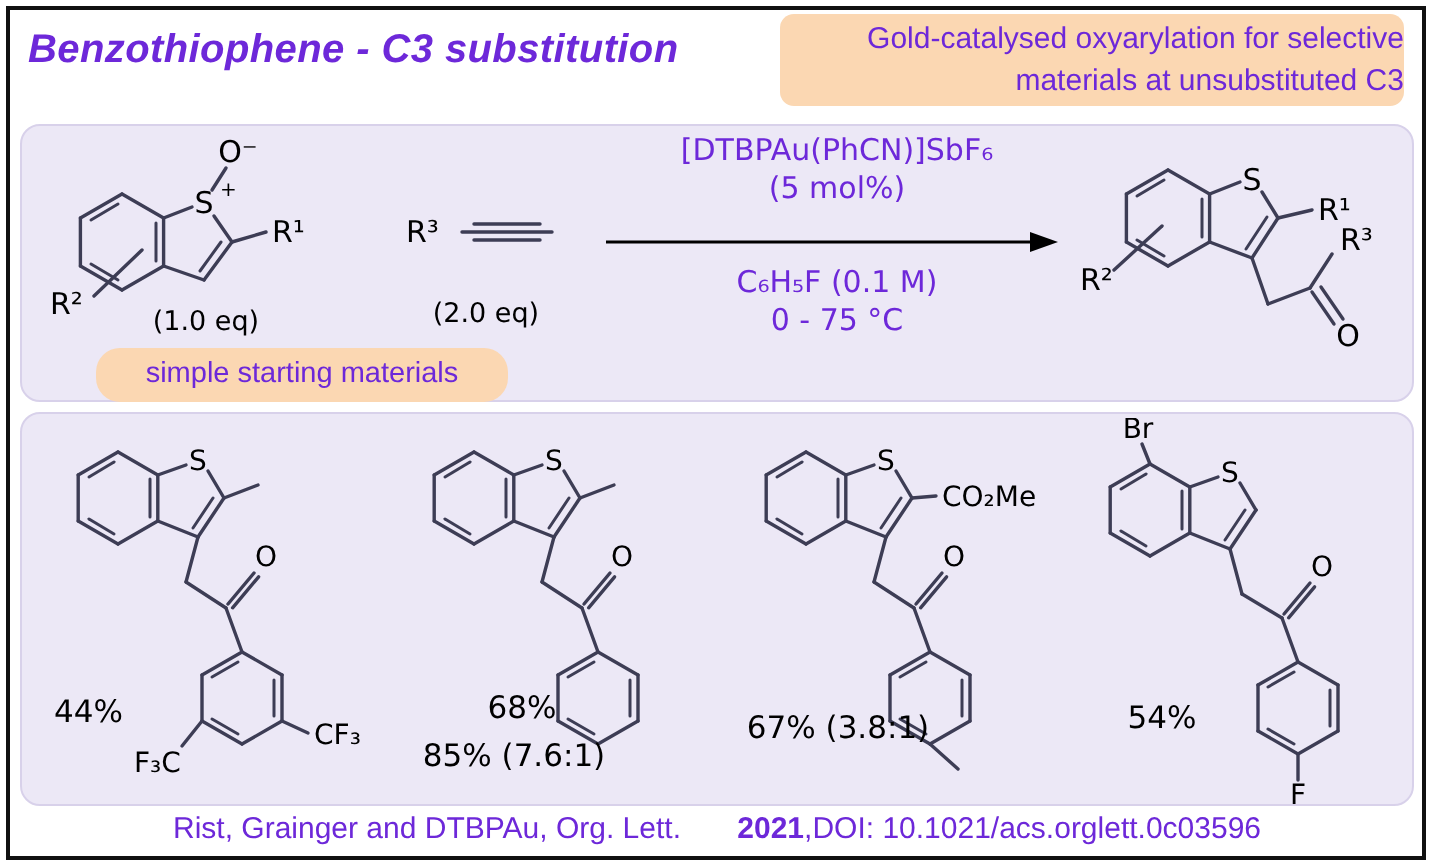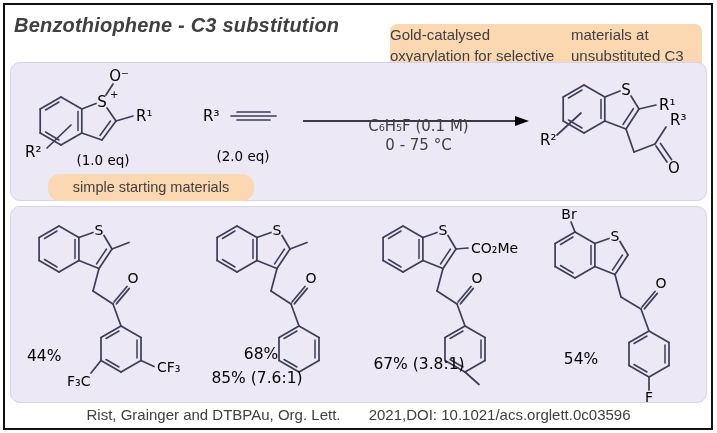--- a/index.html
+++ b/index.html
@@ -1,42 +1,42 @@
 <!DOCTYPE html>
 <html><head>
 <meta charset="utf-8">
 <style>
   html,body{margin:0;padding:0;background:#fff;}
   .page{position:relative;width:717px;height:433px;background:#fff;overflow:hidden;
-        font-family:"Liberation Sans",sans-serif;color:#404040;}
+        font-family:"Liberation Sans",sans-serif;color:#6d28d9;}
   .frame{position:absolute;left:3px;top:3px;right:4px;bottom:3px;border:2px solid #111;pointer-events:none;}
   .title{position:absolute;left:14px;top:14px;font-size:20px;font-weight:bold;font-style:italic;letter-spacing:.2px;}
-  .banner{position:absolute;left:390px;top:24px;width:312px;height:46px;background:#fbd7b2;border-radius:7px;
-          display:flex;flex-direction:row;justify-content:center;text-align:left;font-size:15px;line-height:21px;}
+  .banner{position:absolute;left:390px;top:7px;width:312px;height:46px;background:#fbd7b2;border-radius:7px;
+          display:flex;flex-direction:column;justify-content:center;text-align:right;font-size:15px;line-height:21px;}
   .panel{position:absolute;left:10px;width:697px;background:#ece8f6;border:1px solid #d8d1ea;border-radius:10px;box-sizing:border-box;}
   .panel-scheme{top:62px;height:139px;}
   .panel-examples{top:206px;height:197px;}
   .note{position:absolute;left:37px;top:111px;width:206px;height:27px;background:#fbd7b2;border-radius:12px;
         text-align:center;line-height:27px;font-size:14.5px;}
   .cond{position:absolute;left:295px;width:225px;text-align:center;font-size:15px;line-height:19px;
         font-family:"DejaVu Sans",sans-serif;}
   .cond-top{top:3px;}
-  .cond-bot{top:54px;}
+  .cond-bot{top:69px;}
   .arrow-svg{position:absolute;left:292px;top:50px;}
   .struct{position:absolute;}
   .struct line, .struct path{stroke:#3d3d55;stroke-width:1.7;fill:none;stroke-linecap:round;}
   .struct line.inner{stroke-width:1.5;}
   .struct text{fill:#000;font-family:"DejaVu Sans",sans-serif;font-size:14px;}
   .struct text.lbl{font-size:15px;}
   .struct text.small{font-size:10px;}
   .struct text.eq{font-size:13.5px;}
   .struct text.yield{font-size:15.5px;}
   .citation{position:absolute;left:0;top:406px;width:717px;text-align:center;font-size:15px;}
   .citation .it{}
-  .citation .b{font-weight:normal;margin-left:24px;}
+  .citation .b{font-weight:bold;margin-left:24px;}
 </style>
 </head>
 <body>
 
 <div class="page">
   <div class="frame"></div>
 
   <div class="title">Benzothiophene - C3 substitution</div>
 
   <div class="banner">
@@ -77,20 +77,24 @@
     <svg class="struct" style="left:190px;top:40px" width="100" height="64" viewBox="0 0 100 64">
       <g>
         <line x1="30" y1="13" x2="75" y2="13"></line>
         <line x1="36" y1="9" x2="69" y2="9"></line>
         <line x1="36" y1="17" x2="69" y2="17"></line>
       </g>
       <text class="lbl" x="2" y="18">R³</text>
       <text class="eq" x="42" y="58" text-anchor="middle">(2.0 eq)</text>
     </svg>
 
+    <div class="cond cond-top">
+      <div>[DTBPAu(PhCN)]SbF₆</div>
+      <div>(5 mol%)</div>
+    </div>
     <svg class="arrow-svg" width="228" height="16" viewBox="0 0 228 16">
       <line x1="0" y1="8" x2="213" y2="8" stroke="#000" stroke-width="1.6"></line>
       <polygon points="212,3 226,8 212,13" fill="#000"></polygon>
     </svg>
     <div class="cond cond-bot">
       <div>C₆H₅F (0.1 M)</div>
       <div>0 - 75 °C</div>
     </div>
 
     <svg class="struct" style="left:525px;top:0" width="175" height="130" viewBox="0 0 175 130">

